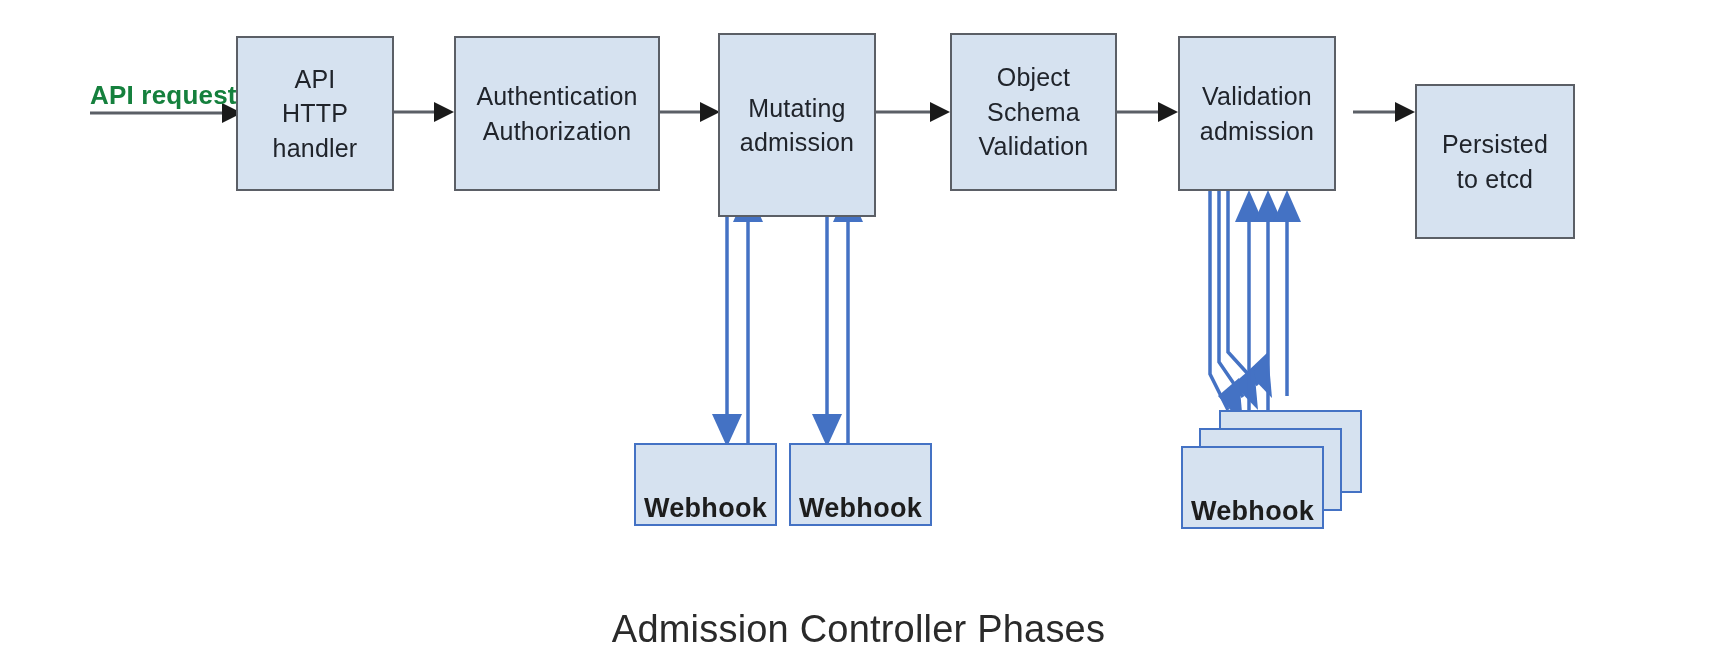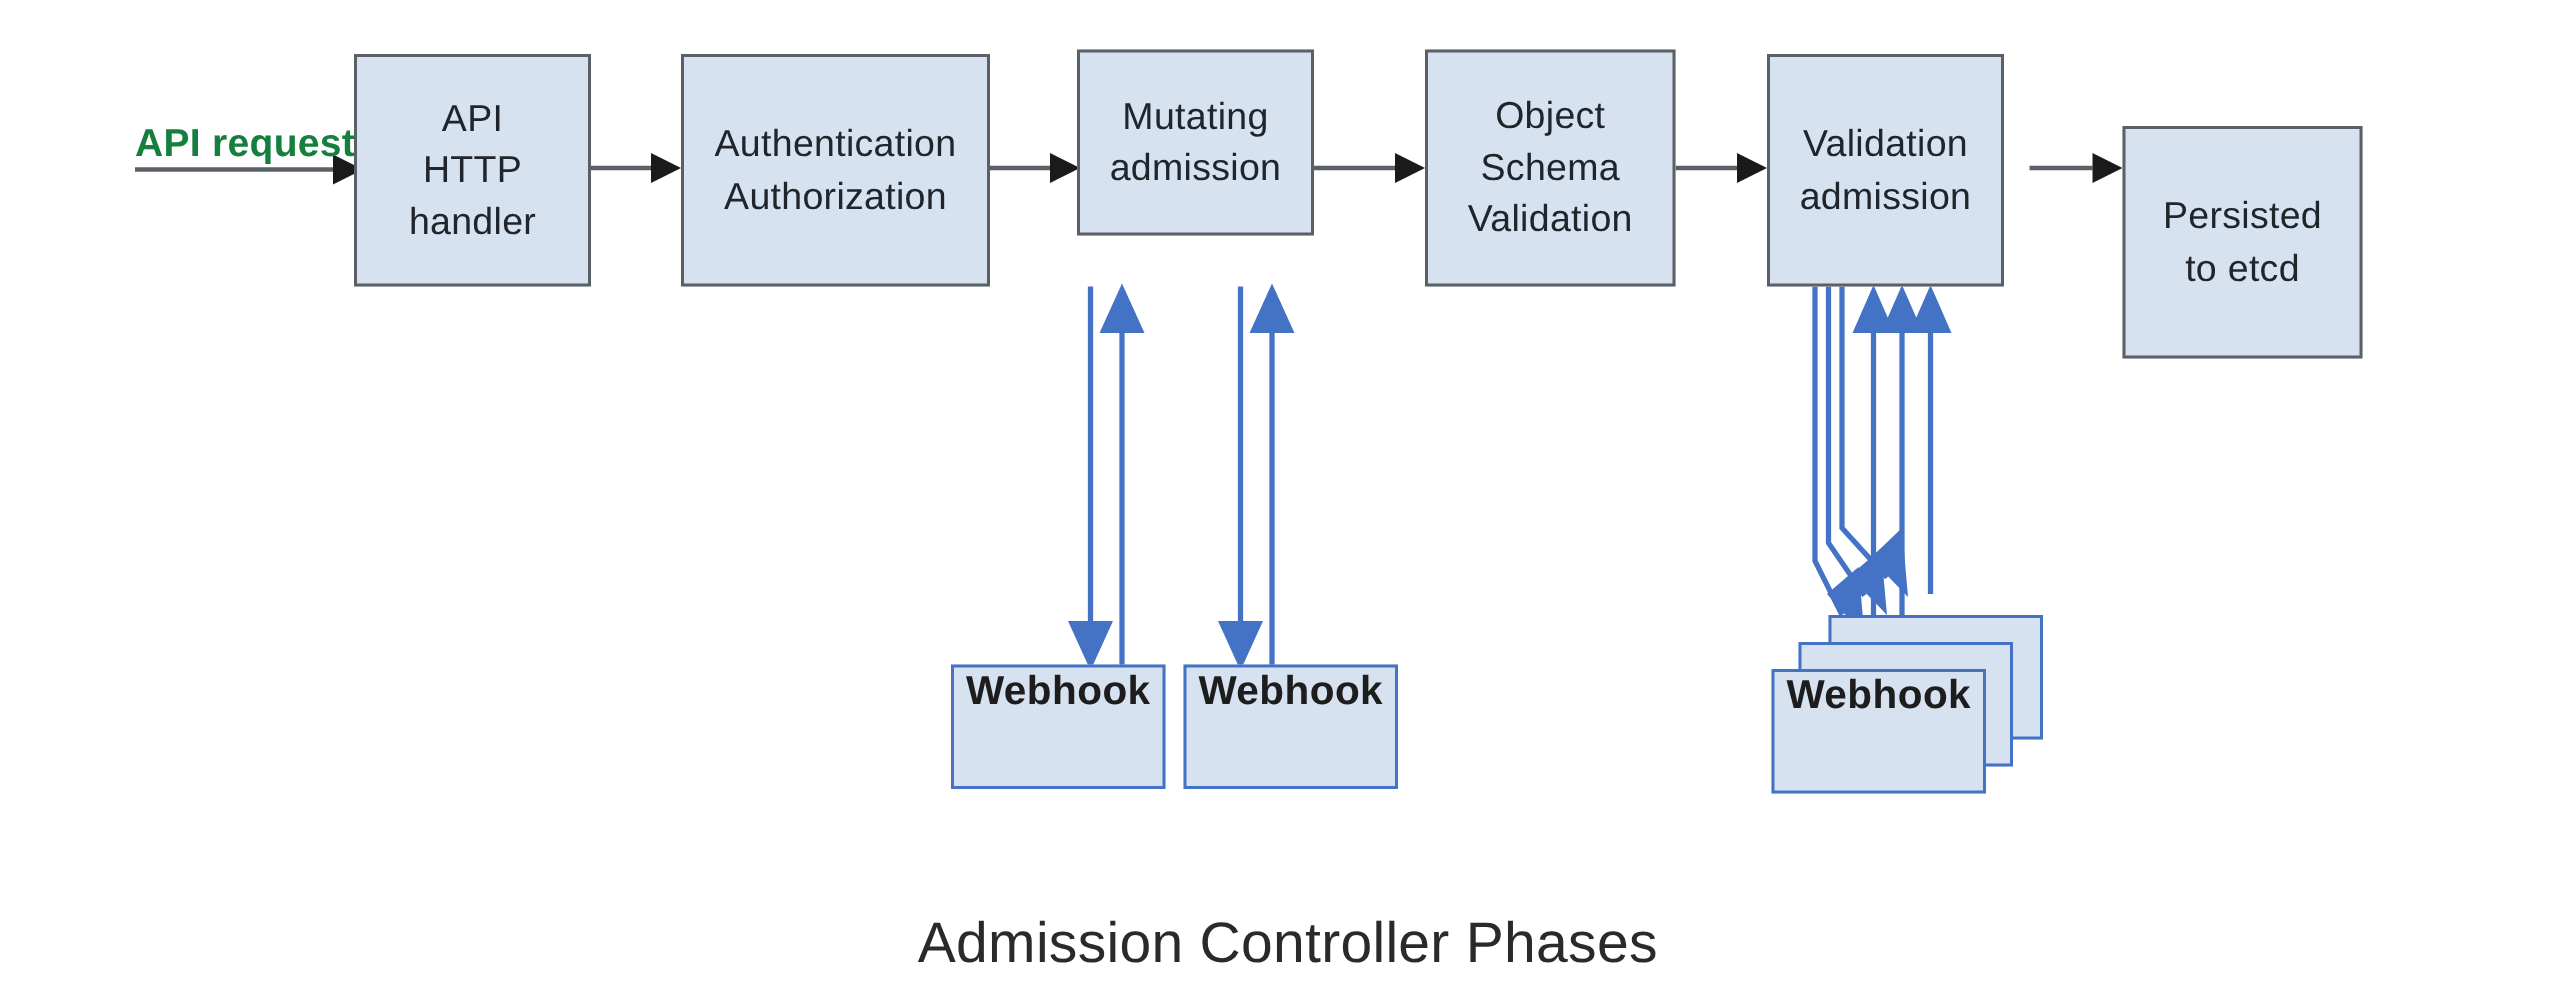--- a/index.html
+++ b/index.html
@@ -32,21 +32,21 @@
   }
   .phase-box .lbl { white-space: pre-line; }
 
   
   .webhook-box {
     position: absolute;
     box-sizing: border-box;
     background: #d6e2f0;
     border: 2px solid #4472c4;
     display: flex;
-    align-items: flex-start;
+    align-items: flex-end;
     justify-content: center;
     text-align: center;
     color: #1d1d1d;
     font-size: 27px;
     font-weight: bold;
     letter-spacing: 0.3px;
   }
 
   
   .api-request-label {
@@ -169,21 +169,21 @@
     <span class="lbl">API
 HTTP
 handler</span>
   </div>
 
   <div class="phase-box" style="left:454px; top:36px; width:206px; height:155px;">
     <span class="lbl">Authentication
 Authorization</span>
   </div>
 
-  <div class="phase-box" style="left:718px; top:33px; width:158px; height:124px;">
+  <div class="phase-box" style="left:718px; top:33px; width:158px; height:184px;">
     <span class="lbl">Mutating
 admission</span>
   </div>
 
   <div class="phase-box" style="left:950px; top:33px; width:167px; height:158px;">
     <span class="lbl">Object
 Schema
 Validation</span>
   </div>
 

